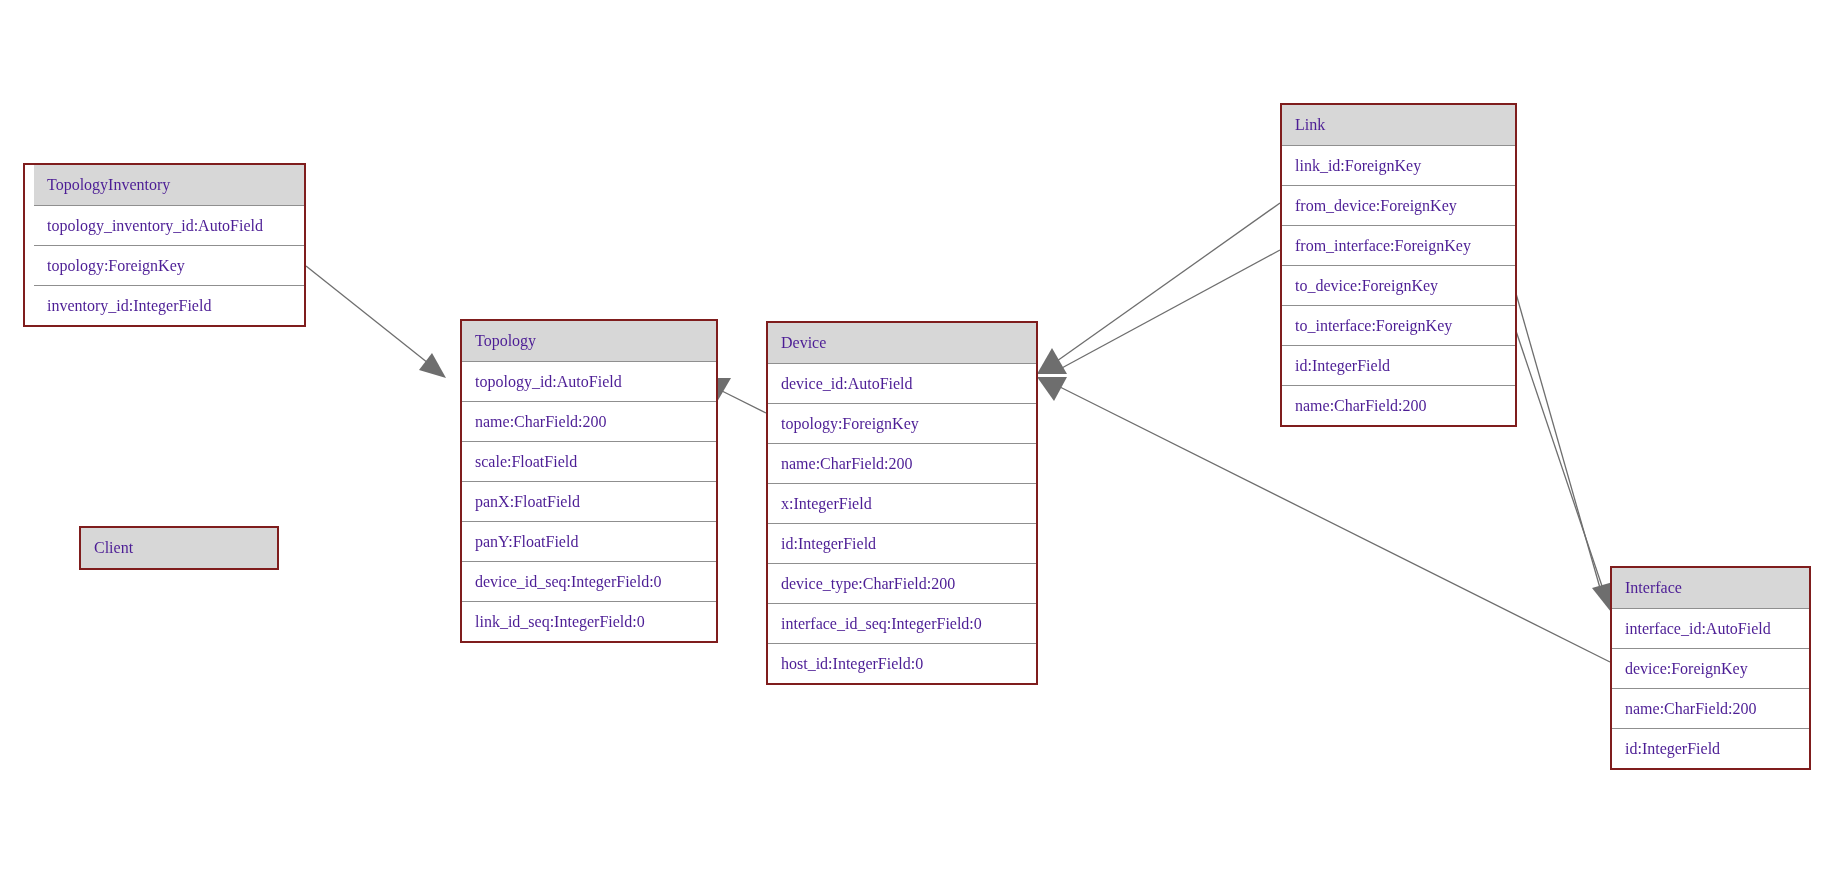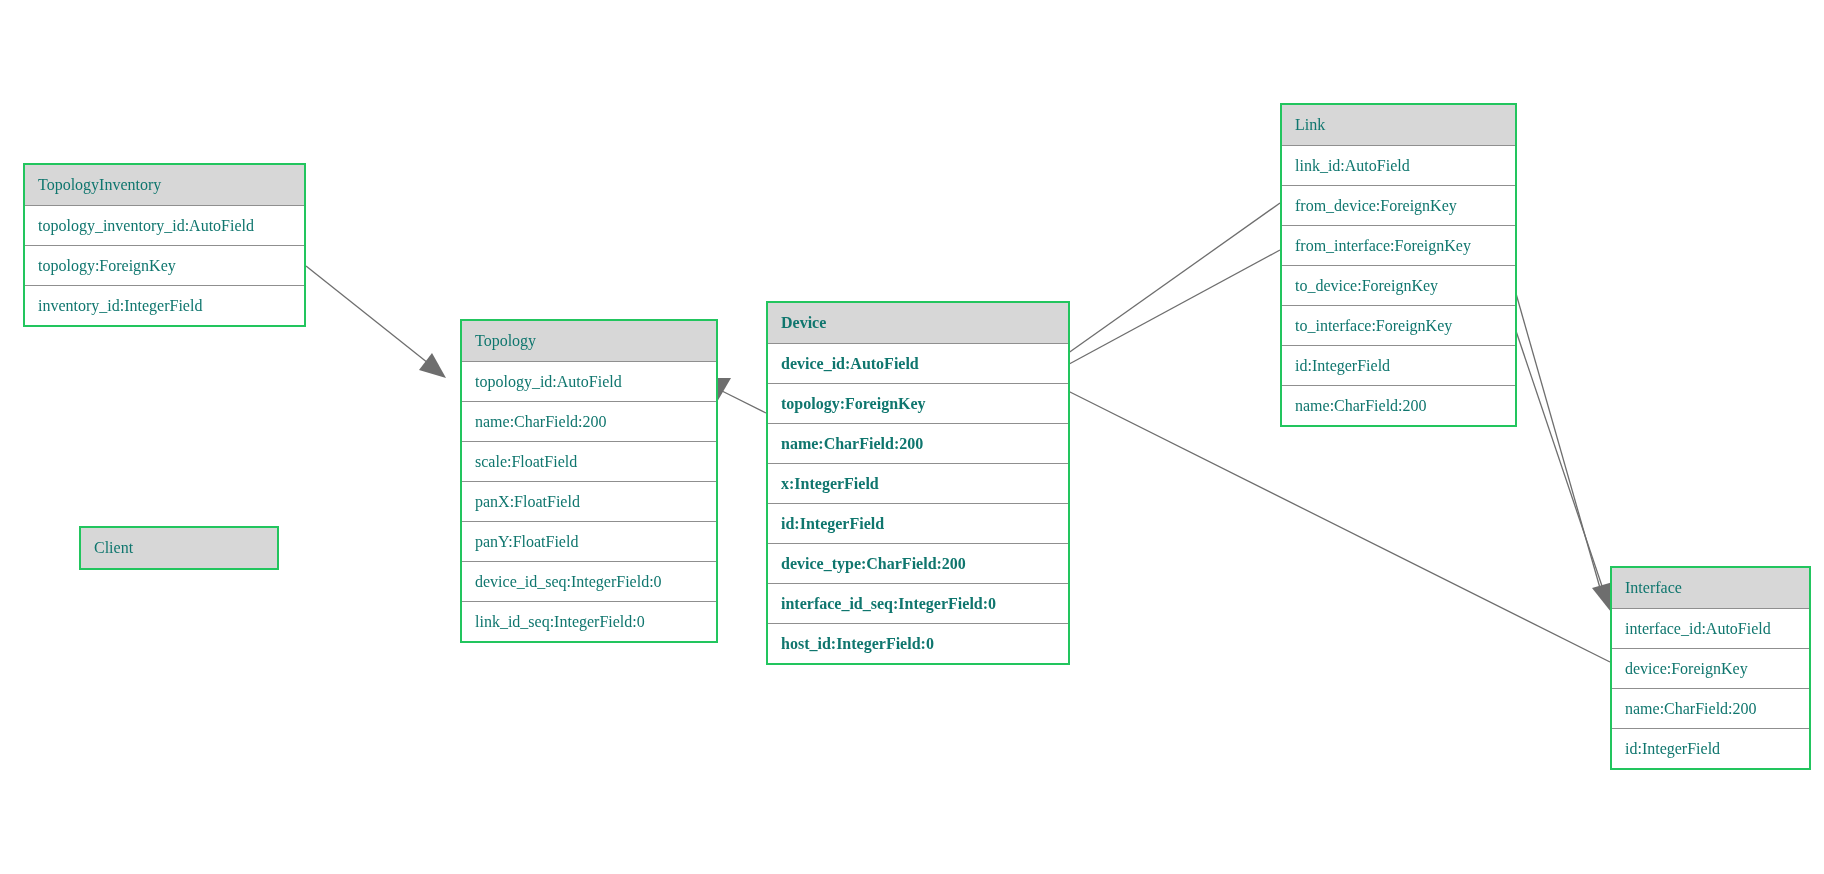--- a/index.html
+++ b/index.html
@@ -7,44 +7,44 @@
     width: 1824px; height: 874px;
     background: #ffffff;
     font-family: "Liberation Serif", "DejaVu Serif", serif;
     overflow: hidden;
     position: relative;
   }
   #canvas { position: absolute; left: 0; top: 0; width: 1824px; height: 874px; }
   #edges { position: absolute; left: 0; top: 0; width: 1824px; height: 874px; z-index: 1; }
   .entity {
     position: absolute;
-    border: 2px solid #22c55e;
+    border: 2px solid #7f1d1d;
     background: #ffffff;
     z-index: 2;
-    color: #0f766e;
+    color: #4c1d95;
     font-size: 16px;
   }
   .entity .hdr {
     height: 40px; line-height: 40px;
     padding-left: 13px;
     background: #d7d7d7;
     white-space: nowrap; overflow: hidden;
   }
   .entity .row {
     height: 40px; line-height: 39px;
     padding-left: 13px;
     border-top: 1px solid #8f8f8f;
     background: #ffffff;
     white-space: nowrap; overflow: hidden;
   }
   
-  #ent-topologyinventory { left: 23px;   top: 163px; width: 283px; }
+  #ent-topologyinventory { left: 23px;   top: 163px; width: 283px; padding-left: 9px; }
   #ent-topology          { left: 446px;  top: 319px; width: 258px; margin-left: 14px; }
   #ent-client            { left: 79px;   top: 526px; width: 200px; }
-  #ent-device            { left: 766px;  top: 301px; width: 304px; font-weight: bold; }
+  #ent-device            { left: 766px;  top: 321px; width: 272px; }
   #ent-link              { left: 1280px; top: 103px; width: 237px; }
   #ent-interface         { left: 1610px; top: 566px; width: 201px; }
 </style>
 </head>
 <body>
 
 <div id="canvas">
 
   <svg id="edges" viewBox="0 0 1824 874" xmlns="http://www.w3.org/2000/svg">
     <g stroke="#6e6e6e" stroke-width="1.3" fill="none">
@@ -94,21 +94,21 @@
     <div class="row">name:CharField:200</div>
     <div class="row">x:IntegerField</div>
     <div class="row">id:IntegerField</div>
     <div class="row">device_type:CharField:200</div>
     <div class="row">interface_id_seq:IntegerField:0</div>
     <div class="row">host_id:IntegerField:0</div>
   </div>
 
   <div class="entity" id="ent-link">
     <div class="hdr">Link</div>
-    <div class="row">link_id:AutoField</div>
+    <div class="row">link_id:ForeignKey</div>
     <div class="row">from_device:ForeignKey</div>
     <div class="row">from_interface:ForeignKey</div>
     <div class="row">to_device:ForeignKey</div>
     <div class="row">to_interface:ForeignKey</div>
     <div class="row">id:IntegerField</div>
     <div class="row">name:CharField:200</div>
   </div>
 
   <div class="entity" id="ent-interface">
     <div class="hdr">Interface</div>

